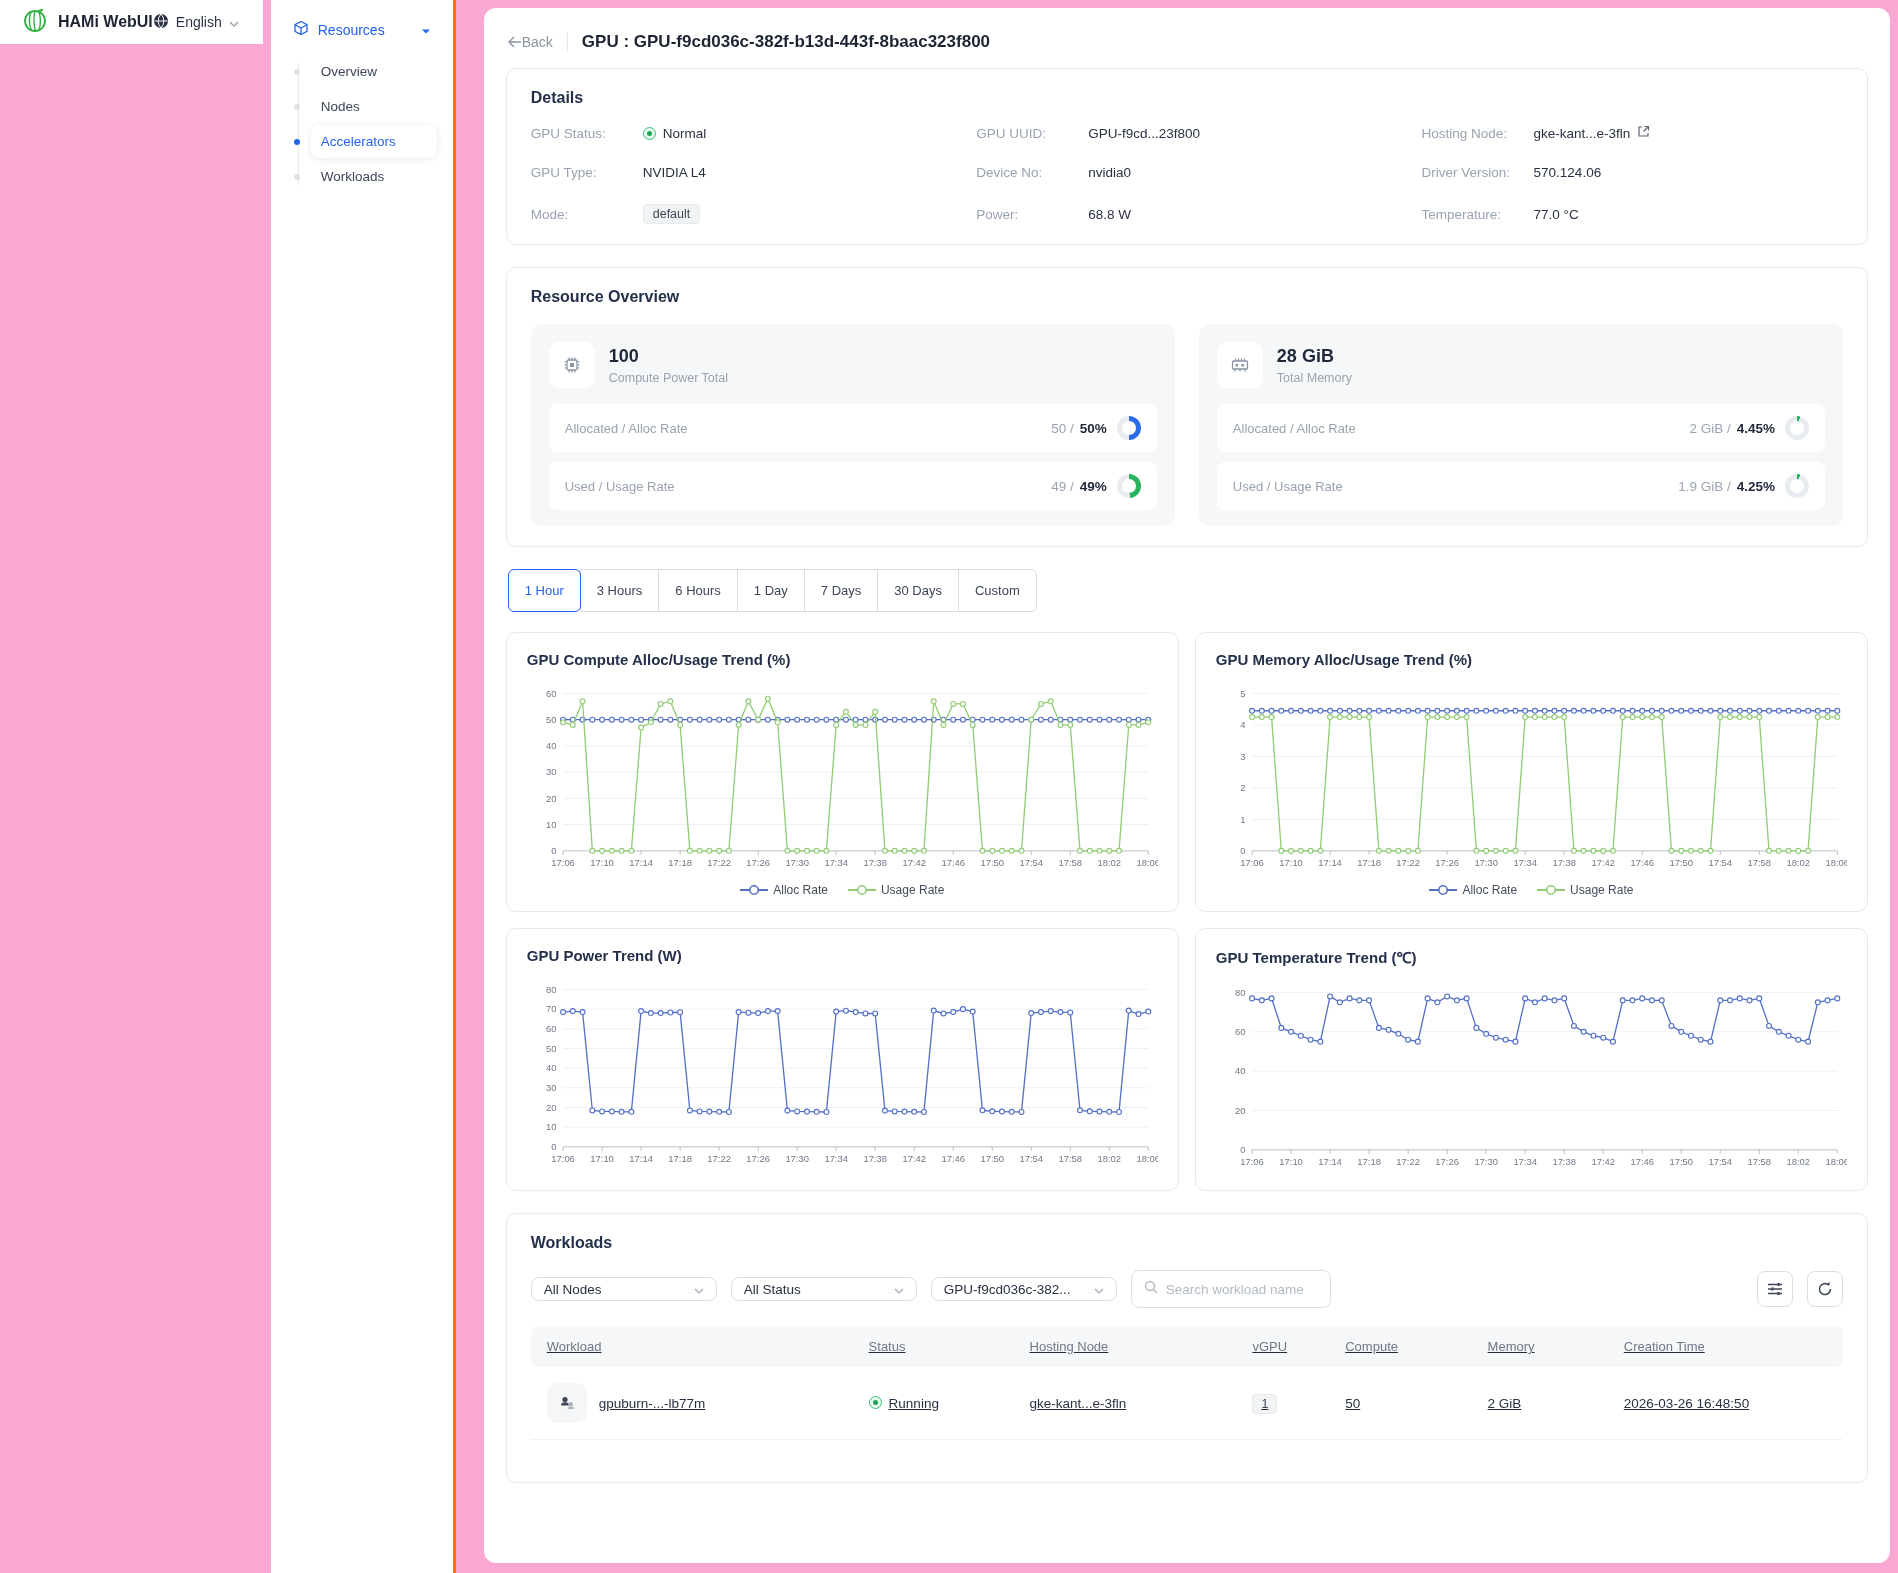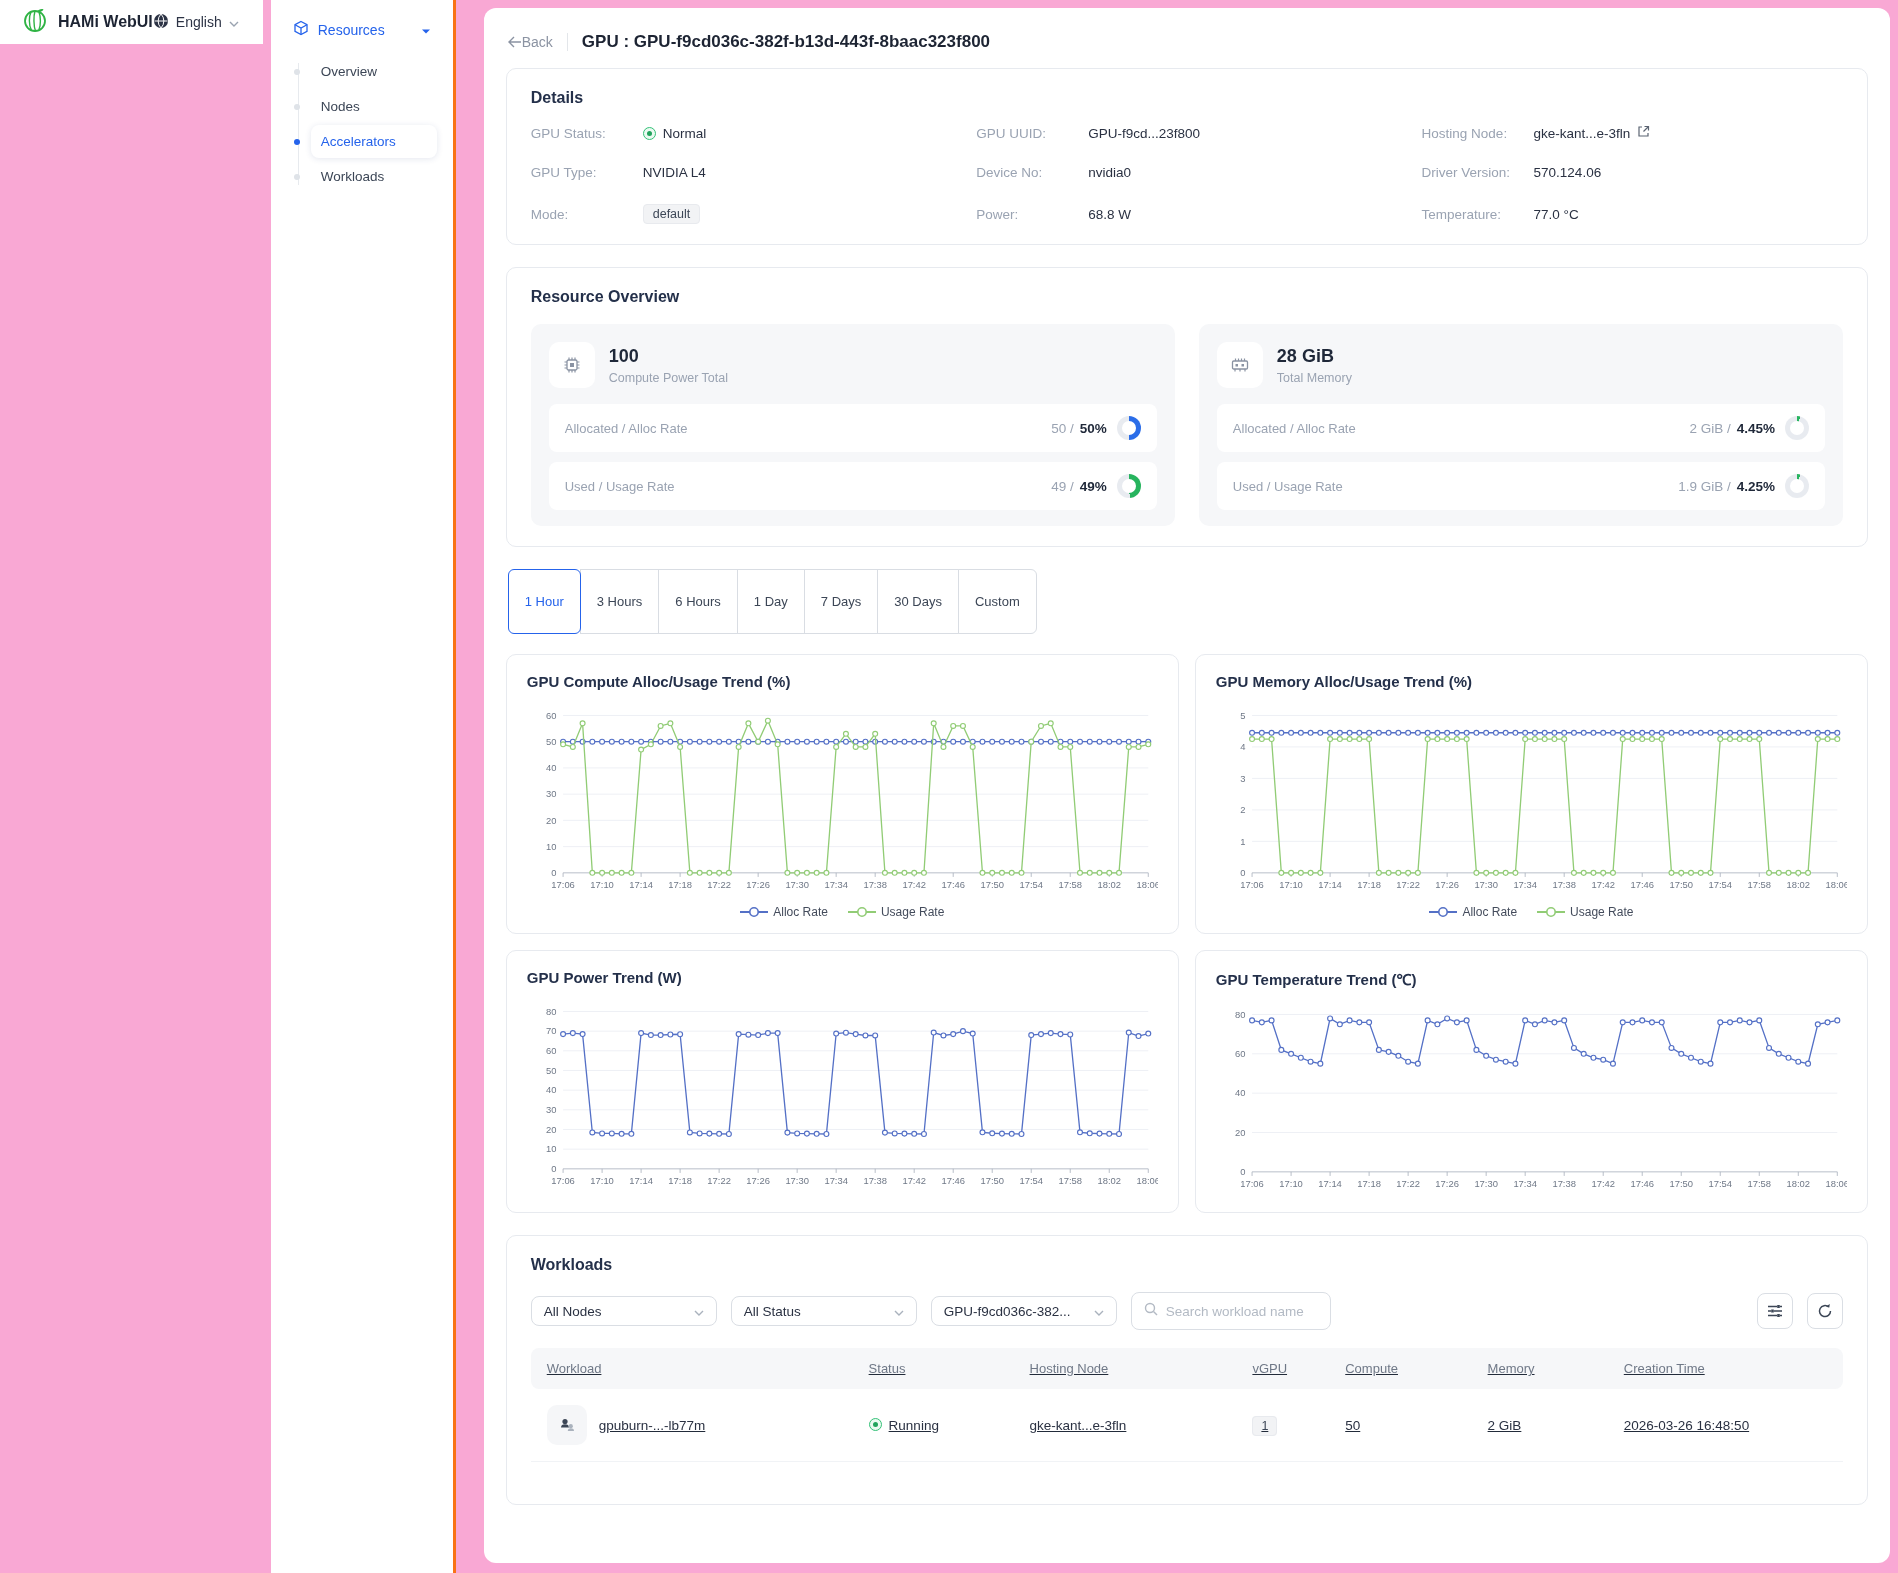--- a/index.html
+++ b/index.html
@@ -56,36 +56,36 @@
   .ro-row { background:#fff; border-radius:8px; padding:12px 16px; display:flex; align-items:center; margin-bottom:10px; }
   .ro-row:last-child { margin-bottom:0; }
   .ro-row .rlabel { color:#9aa3b2; font-size:13px; flex:1; }
   .ro-row .rval { color:#9aa3b2; font-size:13.5px; }
   .ro-row .rpct { color:#1f2839; font-size:13.5px; font-weight:bold; margin:0 10px 0 6px; }
   .donut { position:relative; width:24px; height:24px; border-radius:50%; display:inline-block; }
   .donut::after { content:""; position:absolute; inset:5px; background:#fff; border-radius:50%; }
 
   
   .time-tabs { display:flex; margin:2px 0 20px 2px; }
-  .ttab { border:1px solid #d9dde3; background:#fff; color:#3c4656; font-size:13px; padding:24px 16px; cursor:pointer; margin-left:-1px; position:relative; }
+  .ttab { border:1px solid #d9dde3; background:#fff; color:#3c4656; font-size:13px; padding:13px 16px; cursor:pointer; margin-left:-1px; position:relative; }
   .ttab:first-child { border-radius:6px 0 0 6px; margin-left:0; }
   .ttab:last-child { border-radius:0 6px 6px 0; }
   .ttab.active { border-color:#2563eb; color:#2563eb; z-index:2; border-radius:6px; }
 
   
   .charts-grid { display:grid; grid-template-columns:1fr 1fr; gap:16px; margin-bottom:22px; }
   .chart-card { border:1px solid #e7eaef; border-radius:10px; padding:18px 20px 14px 20px; background:#fff; }
   .chart-title { font-size:15px; font-weight:bold; color:#24304a; margin-bottom:14px; }
   .chart-svg { width:100%; height:auto; display:block; }
   .legend { display:flex; justify-content:center; gap:20px; margin-top:6px; }
   .legend-item { display:flex; align-items:center; gap:5px; font-size:12px; color:#444c5c; cursor:pointer; }
 
   
   .filters { display:flex; align-items:center; gap:14px; margin-bottom:18px; }
-  .select { border:1px solid #dadee4; border-radius:8px; height:30px; display:flex; align-items:center; justify-content:space-between; padding:0 12px; font-size:13.5px; color:#2a3142; background:#fff; cursor:pointer; width:186px; }
+  .select { border:1px solid #dadee4; border-radius:8px; height:24px; display:flex; align-items:center; justify-content:space-between; padding:0 12px; font-size:13.5px; color:#2a3142; background:#fff; cursor:pointer; width:186px; }
   .select .chev { color:#aab2bd; }
   .search-box { border:1px solid #dadee4; border-radius:8px; height:38px; display:flex; align-items:center; padding:0 12px; gap:8px; width:200px; background:#fff; }
   .search-box input { border:none; outline:none; font-size:13.5px; width:100%; color:#2a3142; font-family:"Liberation Sans", sans-serif; }
   .search-box input::placeholder { color:#b3bac4; }
   .filters .spacer { flex:1; }
   .icon-btn { width:36px; height:36px; border:1px solid #dadee4; border-radius:8px; background:#fff; display:grid; place-items:center; cursor:pointer; }
 
   .wtable { width:100%; }
   .trow { display:grid; grid-template-columns:2.6fr 1.3fr 1.8fr 0.75fr 1.15fr 1.1fr 1.9fr; align-items:center;text-decoration:underline; }
   .thead { background:#f6f7f9; border-radius:8px; }

